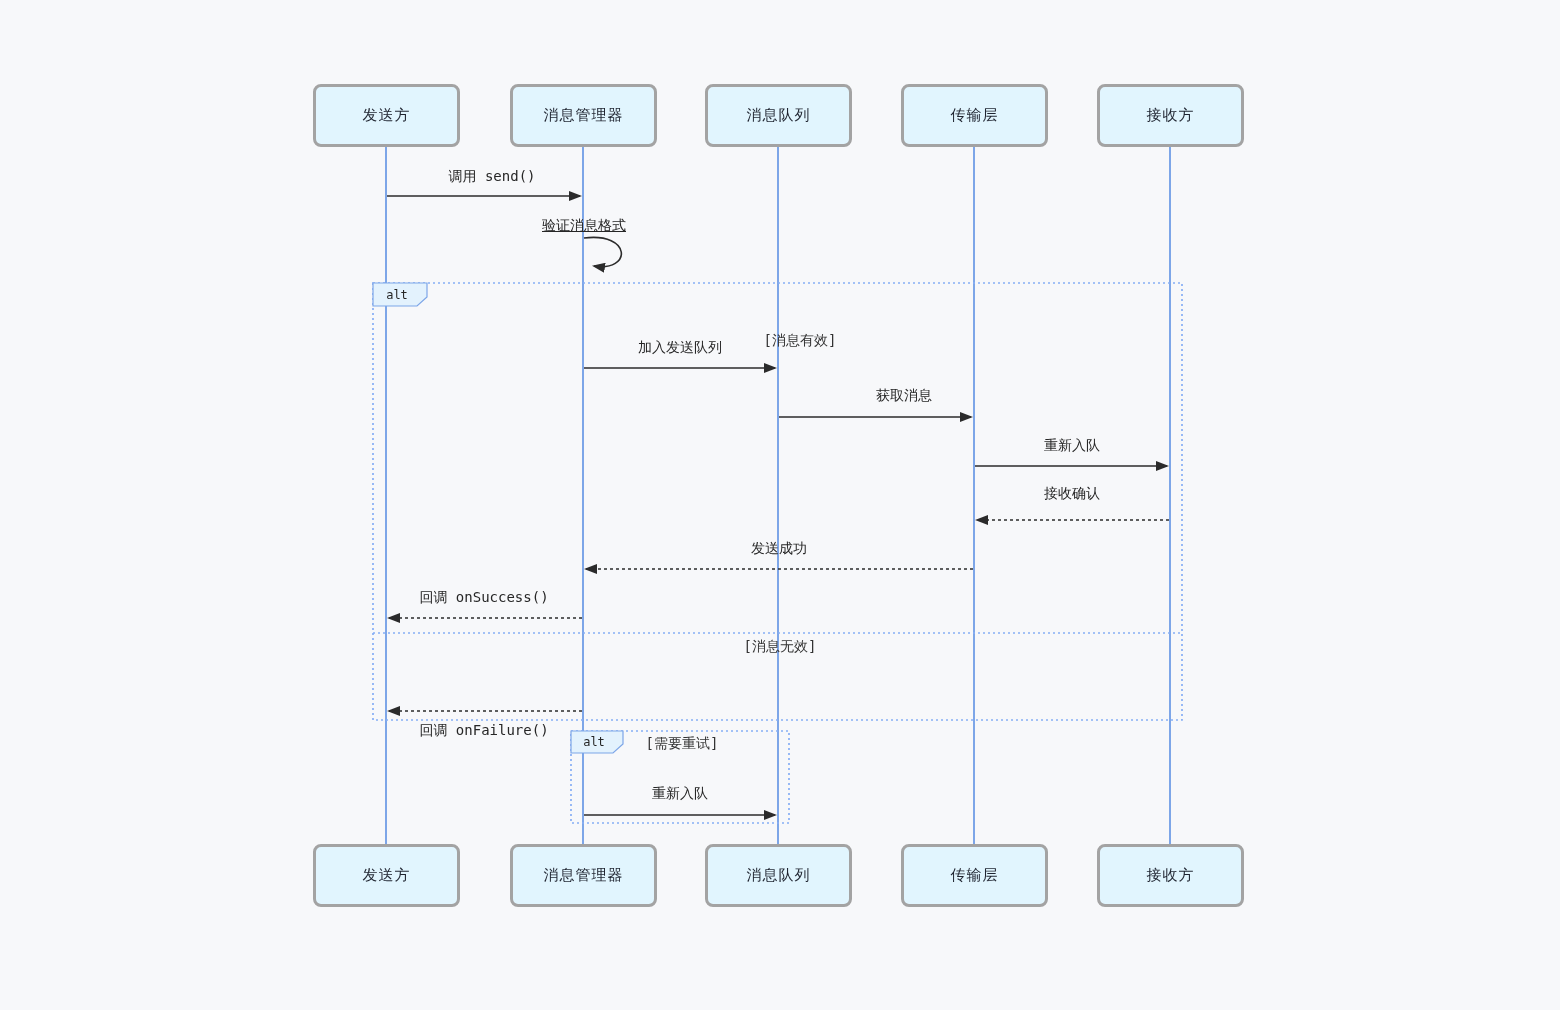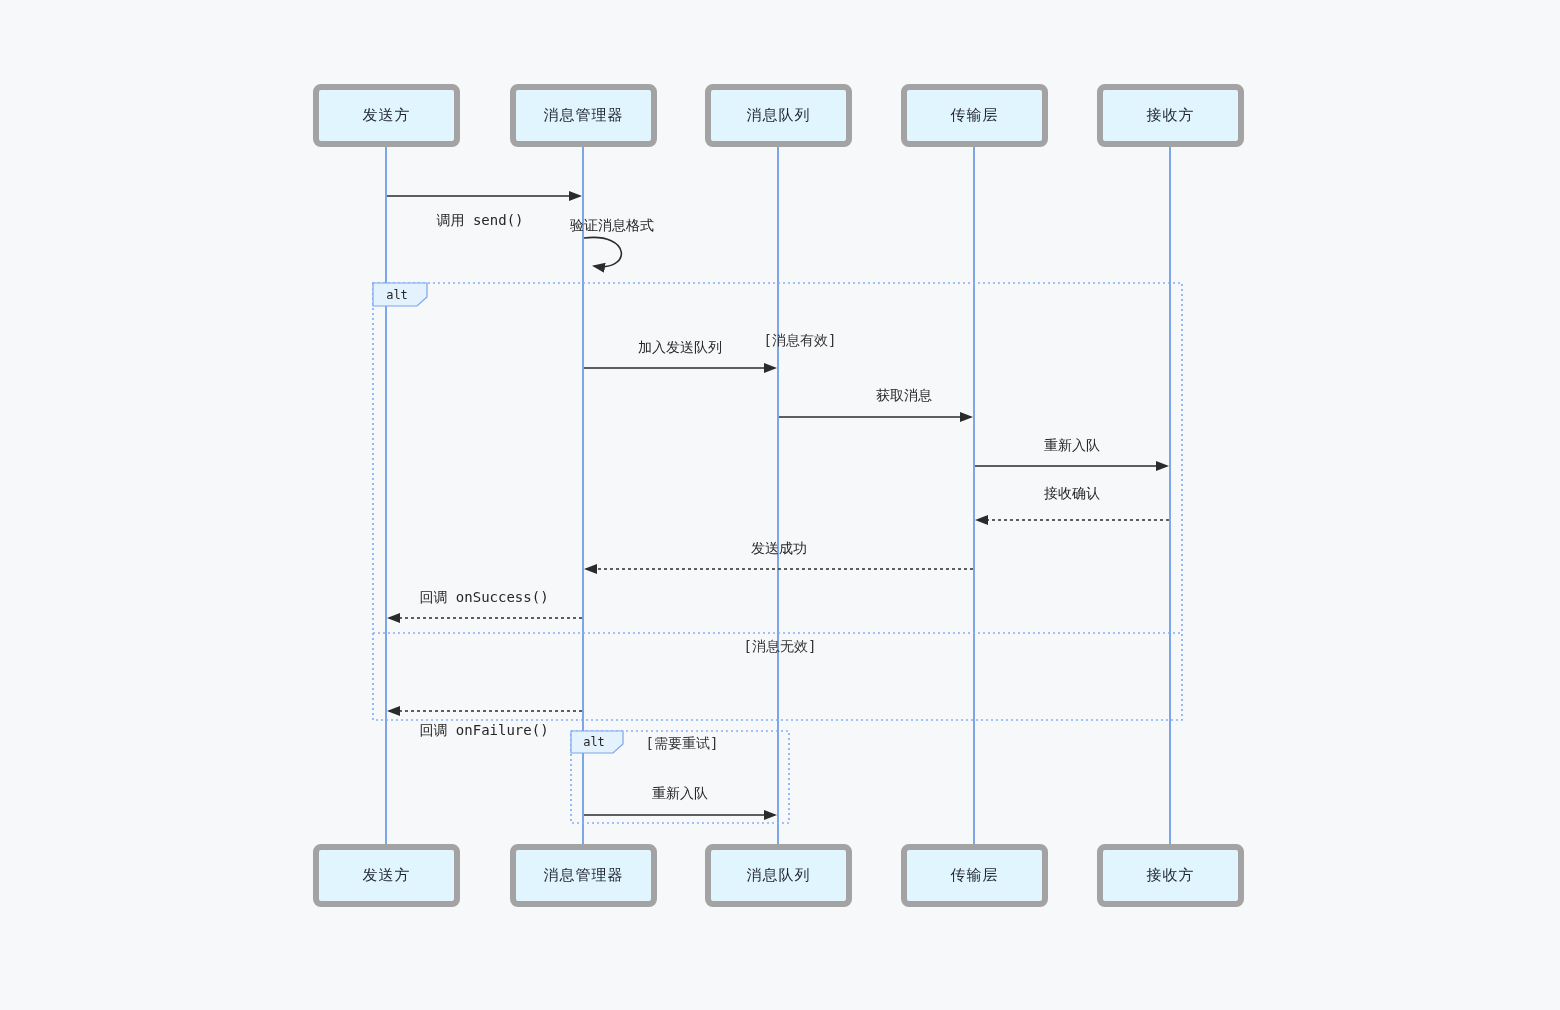--- a/index.html
+++ b/index.html
@@ -16,21 +16,21 @@
   .lifeline{stroke:#7da6e8;stroke-width:2;}
   .frame{fill:none;stroke:#86aef5;stroke-width:1.7;stroke-dasharray:2 3;}
   .frame-divider{stroke:#86aef5;stroke-width:1.7;stroke-dasharray:2 3;fill:none;}
   .msg-solid{stroke:#2b2b2b;stroke-width:1.6;}
   .msg-dashed{stroke:#2b2b2b;stroke-width:1.6;stroke-dasharray:3 3;}
   .self-loop{fill:none;stroke:#2b2b2b;stroke-width:1.6;}
   .frame-label-bg{fill:#e3f2fd;stroke:#7da6e8;stroke-width:1.2;}
 
   .participant{
     position:absolute;width:147px;height:63px;box-sizing:border-box;
-    background:#e1f5fe;border:6px solid #a3a3a3;border-radius:8px;
+    background:#e1f5fe;border:3px solid #a3a3a3;border-radius:8px;
     display:flex;align-items:center;justify-content:center;
     font-size:15px;color:#1f2430;letter-spacing:1px;
   }
   .msg-label{
     position:absolute;transform:translate(-50%,-50%);
     font-size:14px;color:#262626;white-space:nowrap;
     font-family:"DejaVu Sans Mono","DejaVu Sans",sans-serif;
   }
   .cond-label{
     position:absolute;transform:translate(-50%,-50%);
@@ -105,22 +105,22 @@
   <div class="participant" style="left:705px;top:844px;">
       <span>消息队列</span>
     </div>
   <div class="participant" style="left:901px;top:844px;">
       <span>传输层</span>
     </div>
   <div class="participant" style="left:1097px;top:844px;">
       <span>接收方</span>
     </div>
 
-  <div class="msg-label" style="left:480px;top:177px;margin-top:44px;">调用 send()</div>
-  <div class="msg-label" style="left:612px;top:226px;">验证消息格式</div>
+  <div class="msg-label" style="left:492px;top:177px;">调用 send()</div>
+  <div class="msg-label" style="left:584px;top:226px;text-decoration:underline;">验证消息格式</div>
   <div class="msg-label" style="left:680px;top:348px;">加入发送队列</div>
   <div class="msg-label" style="left:904px;top:396px;">获取消息</div>
   <div class="msg-label" style="left:1072px;top:446px;">重新入队</div>
   <div class="msg-label" style="left:1072px;top:494px;">接收确认</div>
   <div class="msg-label" style="left:779px;top:549px;">发送成功</div>
   <div class="msg-label" style="left:484px;top:598px;">回调 onSuccess()</div>
   <div class="msg-label" style="left:484px;top:691px;margin-top:40px;">回调 onFailure()</div>
   <div class="msg-label" style="left:680px;top:794px;">重新入队</div>
 
   <div class="alt-text" style="left:397px;top:295px;">alt</div>

